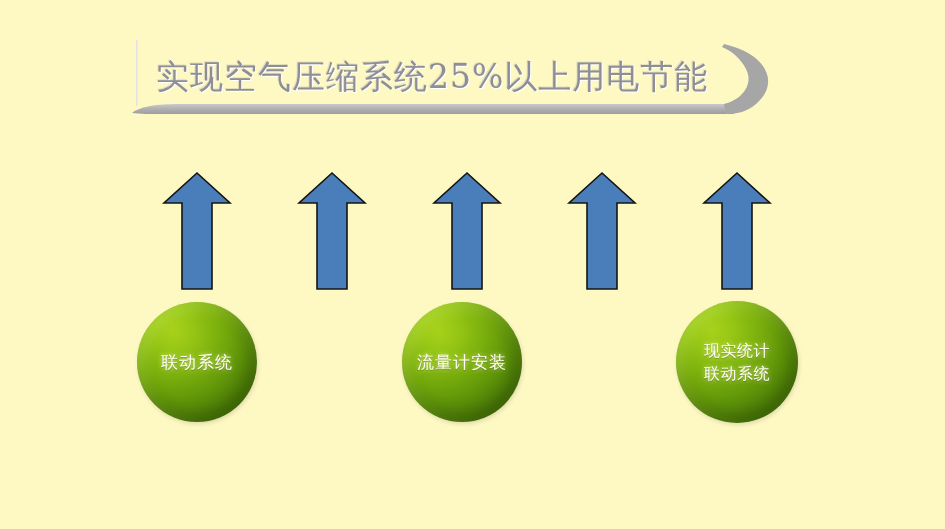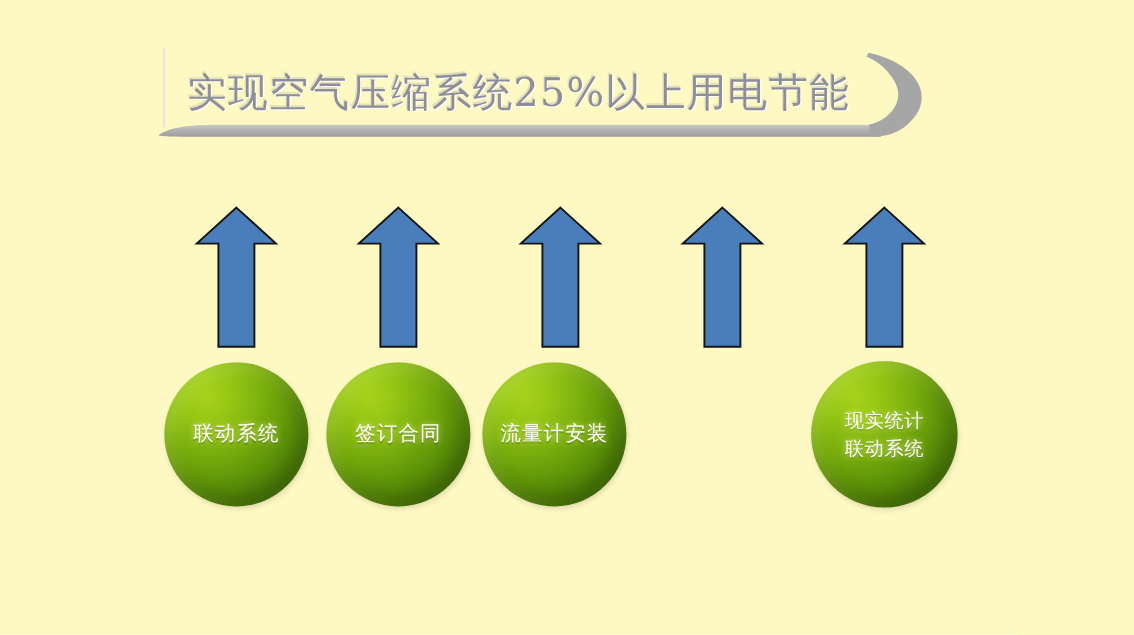--- a/index.html
+++ b/index.html
@@ -181,23 +181,20 @@
   <div class="arrow" style="left:701px;">
     <svg viewBox="0 0 72 122" xmlns="http://www.w3.org/2000/svg">
       <path d="M 36 3 L 69 33 L 51 33 L 51 119 L 21 119 L 21 33 L 3 33 Z" fill="#4a7ebb" stroke="#141414" stroke-width="1.6" stroke-linejoin="miter"></path>
     </svg>
   </div>
 
   <div class="circle" style="left:137px;">
     <span class="circle-label">联动系统</span>
   </div>
 
-  <div class="circle" style="left:272px;">
-    <span class="circle-label">签订合同</span>
-  </div>
 
   <div class="circle" style="left:402px;">
     <span class="circle-label">流量计安装</span>
   </div>
 
 
   <div class="circle wide" style="left:676px;">
     <span class="circle-label two-line">现实统计
 联动系统</span>
   </div>

